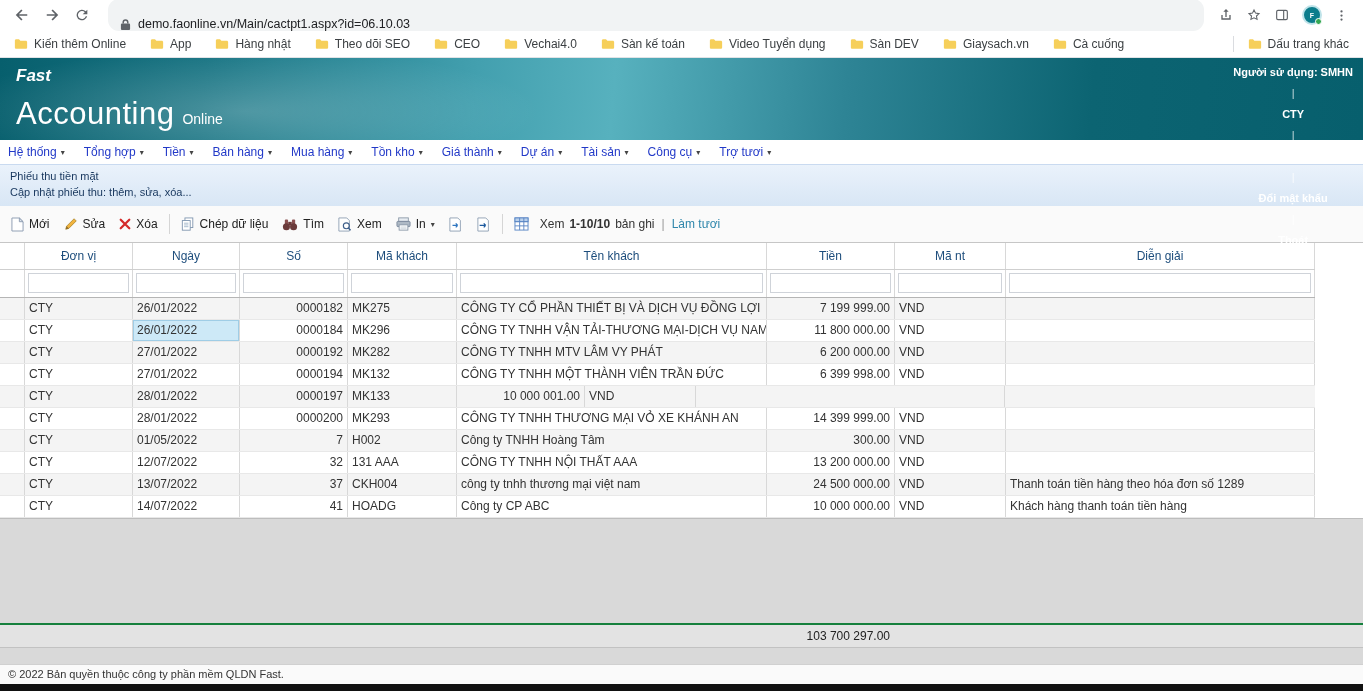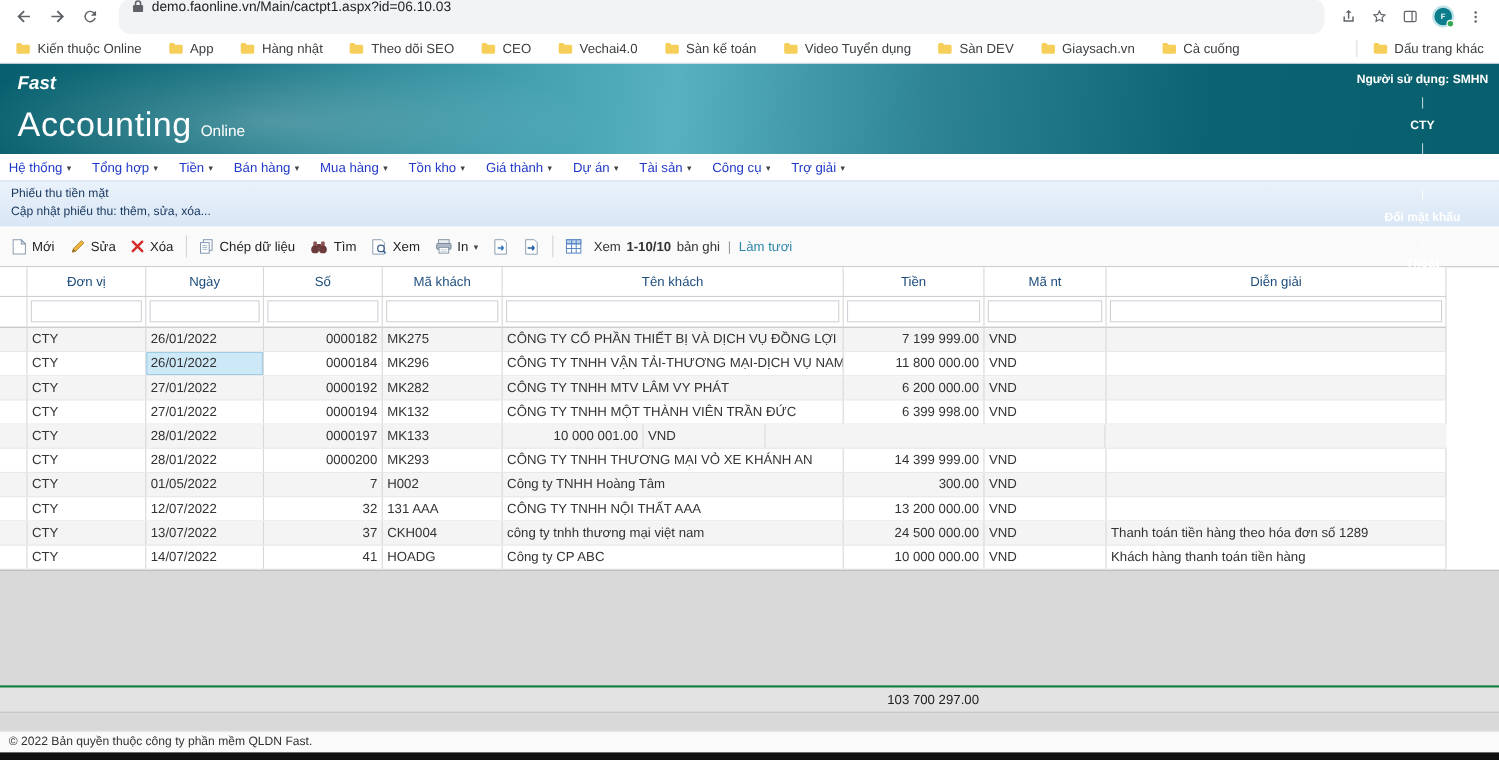--- a/index.html
+++ b/index.html
@@ -2,21 +2,21 @@
 <html><head>
 <meta charset="utf-8">
 <style>
   * { margin:0; padding:0; box-sizing:border-box; }
   body { background:#fff; font-family:"Liberation Sans", sans-serif; }
   .screen { position:relative; width:1363px; height:691px; background:#fff; overflow:hidden; }
 
   
   .chrome { height:30px; background:#fff; display:flex; align-items:center; padding:0 10px; gap:6px; }
   .nav-btn { width:24px; height:24px; display:flex; align-items:center; justify-content:center; border-radius:50%; }
-  .addr { flex:1; height:32px; background:#f1f3f4; border-radius:11px; display:flex; align-items:flex-start; padding:0 12px; gap:7px; margin:0 8px; }
+  .addr { flex:1; height:32px; background:#f1f3f4; border-radius:11px; display:flex; align-items:flex-end; padding:0 12px; gap:7px; margin:0 8px; }
   .addr-url { font-size:12.5px; color:#202124; white-space:nowrap; }
   .right-icons { display:flex; align-items:center; gap:12px; padding-right:4px; }
   .avatar { width:20px; height:20px; border-radius:50%; background:#0c7d8c; border:2px solid #bfe3e9; position:relative; color:#fff; font-size:7px; display:flex; align-items:center; justify-content:center; font-weight:bold;}
   .avatar .dot { position:absolute; right:-2px; bottom:-2px; width:7px; height:7px; background:#34a853; border:1px solid #fff; border-radius:50%; }
 
   
   .bookmarks { height:28px; background:#fff; border-bottom:1px solid #e1e3e6; display:flex; align-items:center; padding:0 14px; gap:24px; }
   .bm { display:flex; align-items:center; gap:6px; font-size:12px; color:#3c4043; white-space:nowrap; }
   .bm-right { margin-left:auto; display:flex; align-items:center; gap:14px; }
   .bm-sep { width:1px; height:16px; background:#dadce0; }
@@ -150,21 +150,21 @@
     </div>
   </div>
 
   <div class="bookmarks">
     <span class="bm">
         <span>
           <svg width="14" height="12" viewBox="0 0 16 13">
             <path d="M1 2.5C1 1.7 1.7 1 2.5 1h3.2l1.6 1.8h6.2c.8 0 1.5.7 1.5 1.5v6.2c0 .8-.7 1.5-1.5 1.5h-11C1.7 12 1 11.3 1 10.5z" fill="#f6cf5a"></path>
           </svg>
         </span>
-        <span>Kiến thuộc Online</span>
+        <span>Kiến thêm Online</span>
       </span>
     <span class="bm">
         <span>
           <svg width="14" height="12" viewBox="0 0 16 13">
             <path d="M1 2.5C1 1.7 1.7 1 2.5 1h3.2l1.6 1.8h6.2c.8 0 1.5.7 1.5 1.5v6.2c0 .8-.7 1.5-1.5 1.5h-11C1.7 12 1 11.3 1 10.5z" fill="#f6cf5a"></path>
           </svg>
         </span>
         <span>App</span>
       </span>
     <span class="bm">
@@ -309,21 +309,21 @@
       </span>
     <span class="menu-item">
         <span>Tài sản</span>
         <span class="caret">▾</span>
       </span>
     <span class="menu-item">
         <span>Công cụ</span>
         <span class="caret">▾</span>
       </span>
     <span class="menu-item">
-        <span>Trợ giải</span>
+        <span>Trợ tươi</span>
         <span class="caret">▾</span>
       </span>
   </div>
 
   <div class="titleband">
     <div class="page-title">Phiếu thu tiền mặt</div>
     <div class="page-subtitle">Cập nhật phiếu thu: thêm, sửa, xóa...</div>
   </div>
 
   <div class="toolbar">

